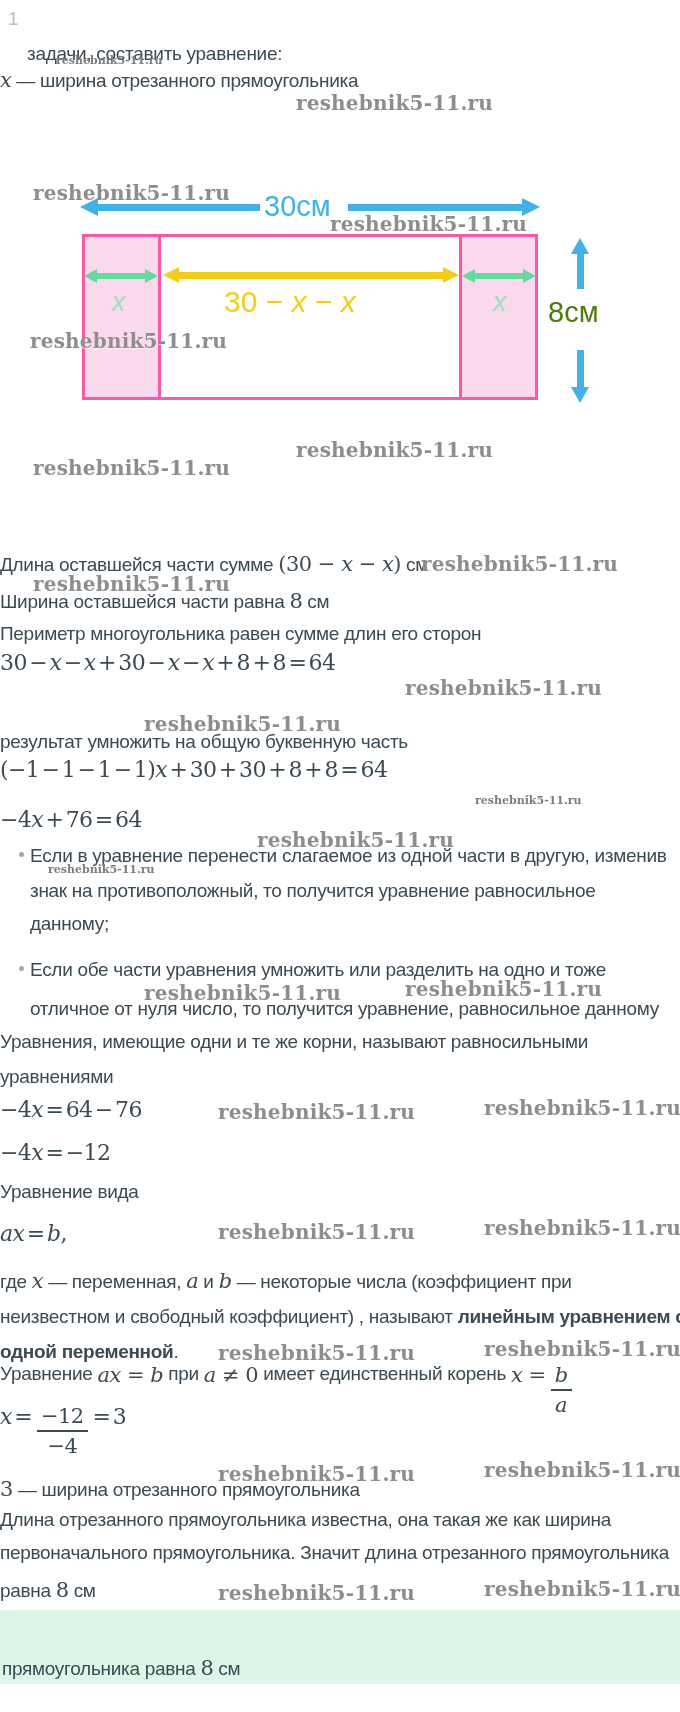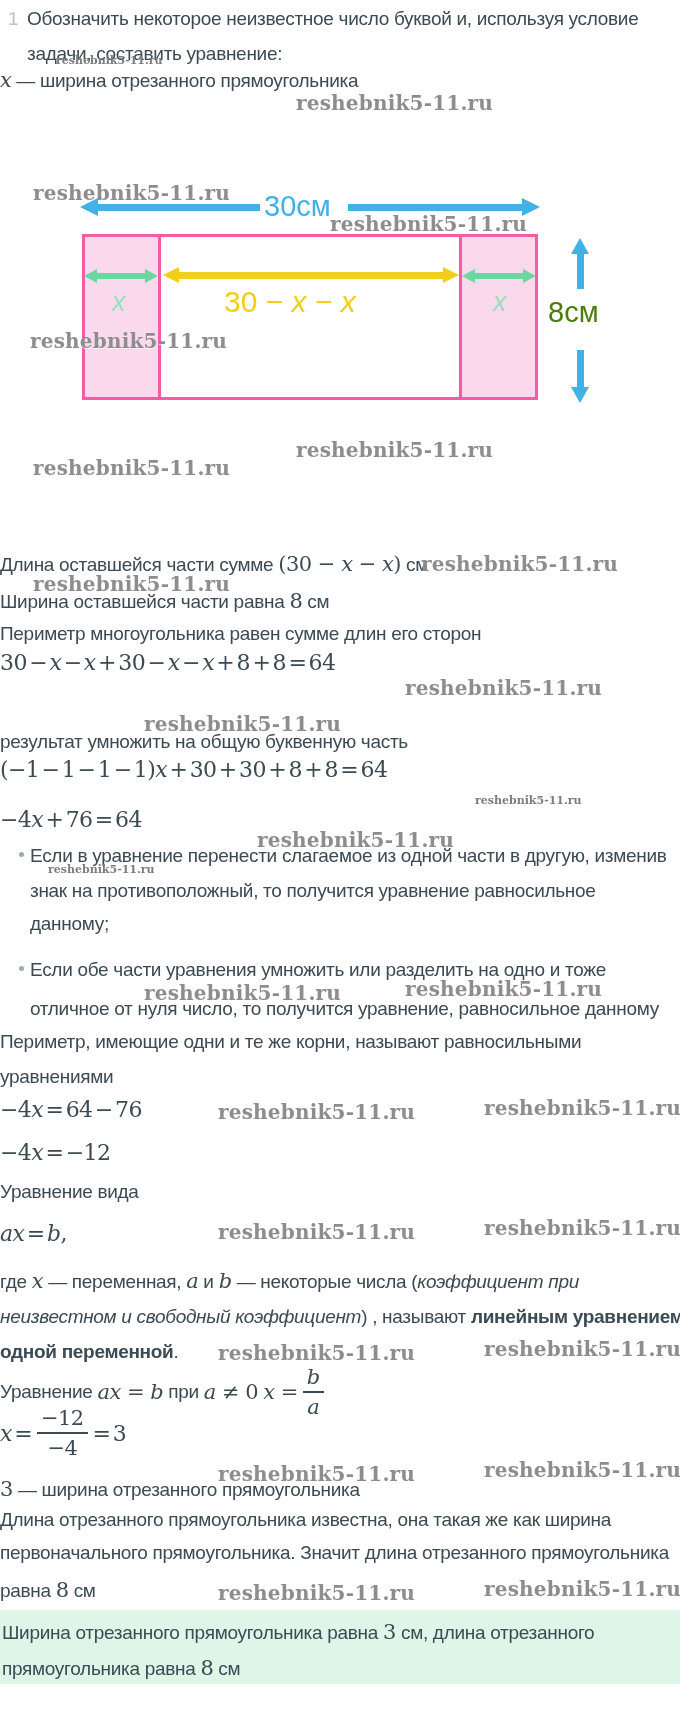--- a/index.html
+++ b/index.html
@@ -6,38 +6,37 @@
   #page{position:relative;width:680px;height:1712px;background:#ffffff;overflow:hidden;
         font-family:"Liberation Sans",sans-serif;color:#3b4a53}
   .t{position:absolute;font-size:19px;line-height:1.15;letter-spacing:-0.3px;white-space:nowrap;color:#3b4a53}
   .m{font-family:"DejaVu Serif",serif;font-size:21px;letter-spacing:-0.5px}
   .eq{position:absolute;font-family:"DejaVu Serif",serif;font-size:22px;letter-spacing:-0.6px;
       word-spacing:-4px;white-space:nowrap;color:#3b4a53}
   .wm{position:absolute;font-family:"DejaVu Serif",serif;font-weight:bold;font-size:20px;color:#8d8d8d;
       white-space:nowrap;letter-spacing:0.2px;text-shadow:0 1px 0 rgba(255,255,255,.65)}
   .wm.sm{font-size:11px;letter-spacing:0;text-shadow:none;color:#7d7d7d}
   .b{font-weight:bold}
-  .it{font-style:italic}
+  .it{}
   .sp{margin-right:5px}
   .frac{display:inline-block;vertical-align:middle;text-align:center;font-family:"DejaVu Serif",serif;font-size:21px}
   .frac>.fn{display:block;padding:0 4px 2px}
   .frac>.fd{display:block;border-top:2px solid #3b4a53;padding:2px 4px 0}
   .dot{position:absolute;width:5px;height:5px;border-radius:50%;background:#9eaab2}
   .tri{position:absolute;width:0;height:0}
   .seg{position:absolute}
-  .flexline{position:absolute;display:flex;align-items:center;white-space:nowrap}
+  .flexline{position:absolute;display:flex;align-items:flex-start;white-space:nowrap}
   .math-label{position:absolute;font-family:Liberation Sans, sans-serif;white-space:nowrap}
 </style>
 </head>
 <body>
 
 <div id="page">
 
   <div class="t" style="left:8px;top:8px;color:#b9c2c8">1</div>
-  <div class="t" style="left:27px;top:8px">Обозначить некоторое неизвестное число буквой и, используя условие</div>
   <div class="t" style="left:27px;top:43px">задачи, составить уравнение:</div>
   <div class="wm sm" style="left:56px;top:54px">reshebnik5-11.ru</div>
   <div class="t" style="left:0;top:68px">
     <span class="m sp"><i>x</i></span><span>— ширина отрезанного прямоугольника</span>
   </div>
   <div class="wm" style="left:296px;top:91px">reshebnik5-11.ru</div>
 
   <div class="wm" style="left:33px;top:181px">reshebnik5-11.ru</div>
 
   <div class="seg" style="left:82px;top:234px;width:456px;height:166px;border:3px solid #f45ca8;background:#fff;box-sizing:border-box"></div>
@@ -105,21 +104,21 @@
   <div class="wm sm" style="left:48px;top:863px">reshebnik5-11.ru</div>
   <div class="t" style="left:30px;top:880px">знак на противоположный, то получится уравнение равносильное</div>
   <div class="t" style="left:30px;top:913px">данному;</div>
 
   <div class="dot" style="left:19px;top:966px"></div>
   <div class="t" style="left:30px;top:959px">Если обе части уравнения умножить или разделить на одно и тоже</div>
   <div class="wm" style="left:144px;top:981px">reshebnik5-11.ru</div>
   <div class="wm" style="left:405px;top:977px">reshebnik5-11.ru</div>
   <div class="t" style="left:30px;top:998px">отличное от нуля число, то получится уравнение, равносильное данному</div>
 
-  <div class="t" style="left:0;top:1031px">Периметр, имеющие одни и те же корни, называют равносильными</div>
+  <div class="t" style="left:0;top:1031px">Уравнения, имеющие одни и те же корни, называют равносильными</div>
   <div class="t" style="left:0;top:1066px">уравнениями</div>
 
   <div class="eq" style="left:0;top:1097px">−4<i>x</i> = 64 − 76</div>
   <div class="wm" style="left:218px;top:1100px">reshebnik5-11.ru</div>
   <div class="wm" style="left:484px;top:1096px">reshebnik5-11.ru</div>
   <div class="eq" style="left:0;top:1140px">−4<i>x</i> = −12</div>
 
   <div class="t" style="left:0;top:1181px">Уравнение вида</div>
   <div class="eq" style="left:0;top:1221px"><i>ax</i> = <i>b</i>,</div>
   <div class="wm" style="left:218px;top:1220px">reshebnik5-11.ru</div>
@@ -135,20 +134,21 @@
     <span class="b">одной переменной</span><span>.</span>
   </div>
   <div class="wm" style="left:218px;top:1341px">reshebnik5-11.ru</div>
   <div class="wm" style="left:484px;top:1337px">reshebnik5-11.ru</div>
 
   <div class="flexline t" style="left:0;top:1363px;height:58px">
     <span class="sp">Уравнение</span>
       <span class="m sp"><i>ax</i> = <i>b</i></span>
       <span class="sp">при</span>
       <span class="m sp"><i>a</i> ≠ 0</span>
+      <span class="sp">имеет единственный корень</span>
       <span class="m sp"><i>x</i> =</span>
       <span class="frac">
         <span class="fn"><i>b</i></span>
         <span class="fd"><i>a</i></span>
       </span>
   </div>
 
   <div class="flexline eq" style="left:0;top:1404px;height:58px">
     <span class="sp"><i>x</i> =</span>
       <span class="frac sp">
@@ -166,20 +166,17 @@
 
   <div class="t" style="left:0;top:1509px">Длина отрезанного прямоугольника известна, она такая же как ширина</div>
   <div class="t" style="left:0;top:1542px">первоначального прямоугольника. Значит длина отрезанного прямоугольника</div>
   <div class="t" style="left:0;top:1578px">
     <span class="sp">равна</span><span class="m sp">8</span><span>см</span>
   </div>
   <div class="wm" style="left:218px;top:1581px">reshebnik5-11.ru</div>
   <div class="wm" style="left:484px;top:1577px">reshebnik5-11.ru</div>
 
   <div class="seg" style="left:0;top:1610px;width:680px;height:74px;background:#def6e8"></div>
-  <div class="t" style="left:2px;top:1620px">
-    <span class="sp">Ширина отрезанного прямоугольника равна</span><span class="m sp">3</span><span>см, длина отрезанного</span>
-  </div>
   <div class="t" style="left:2px;top:1656px">
     <span class="sp">прямоугольника равна</span><span class="m sp">8</span><span>см</span>
   </div>
 
 </div>
 
 </body></html>

